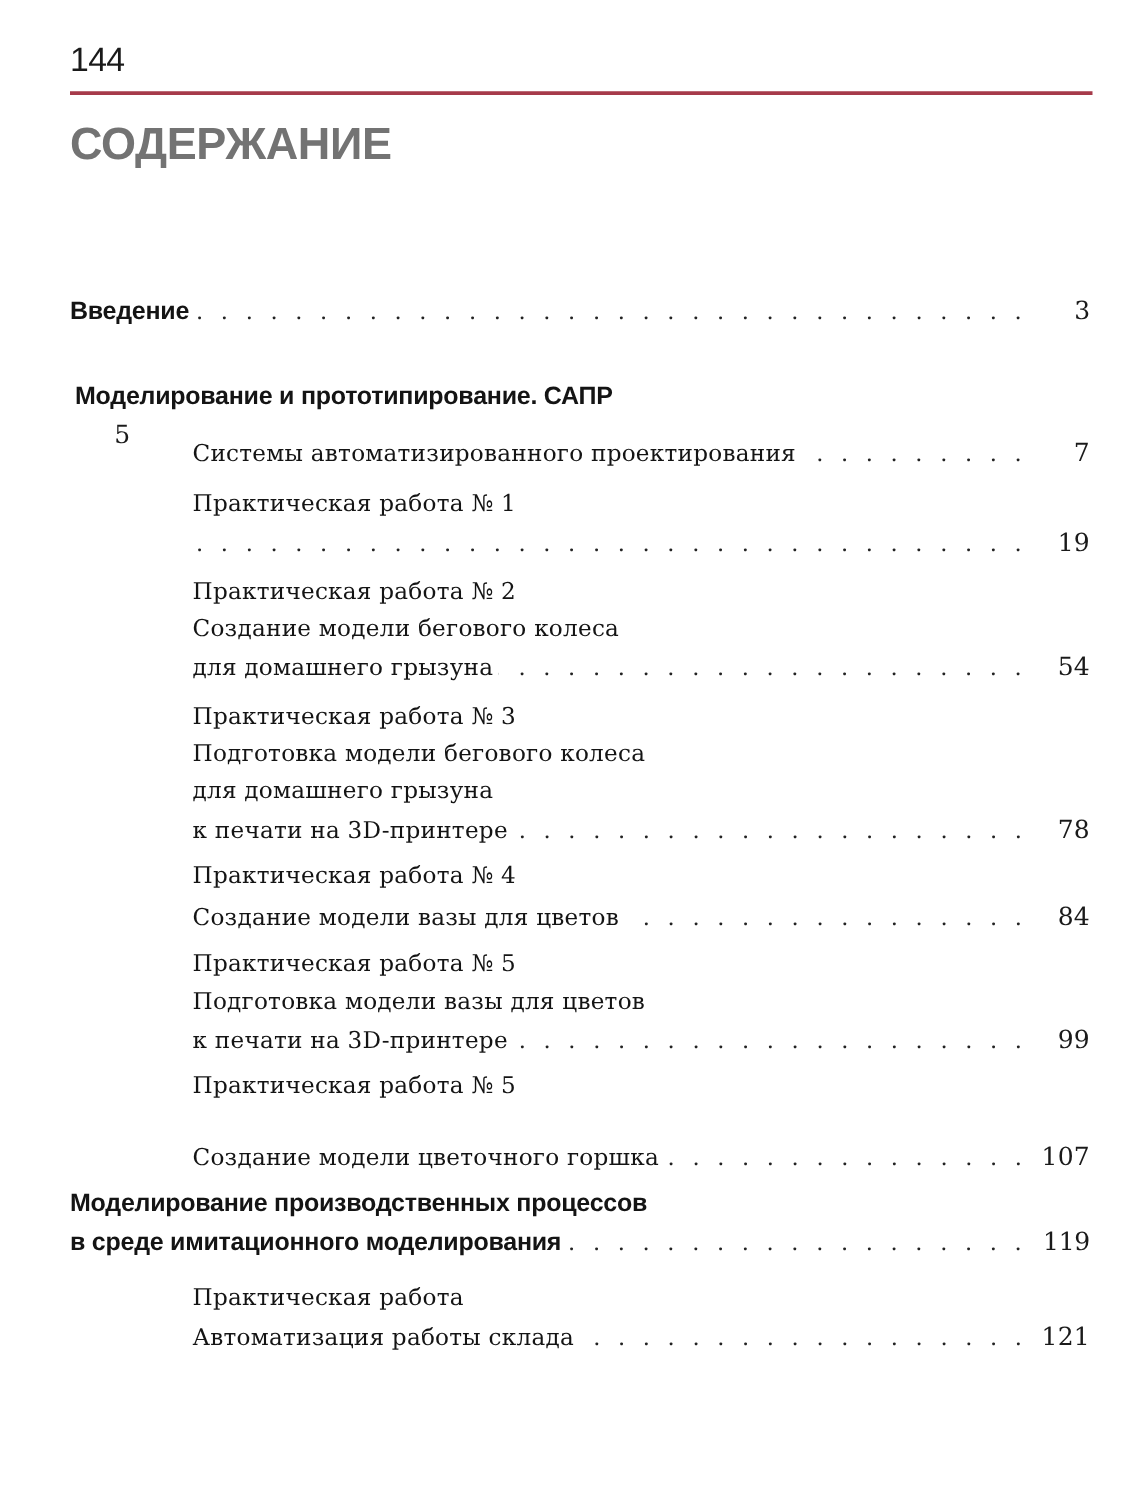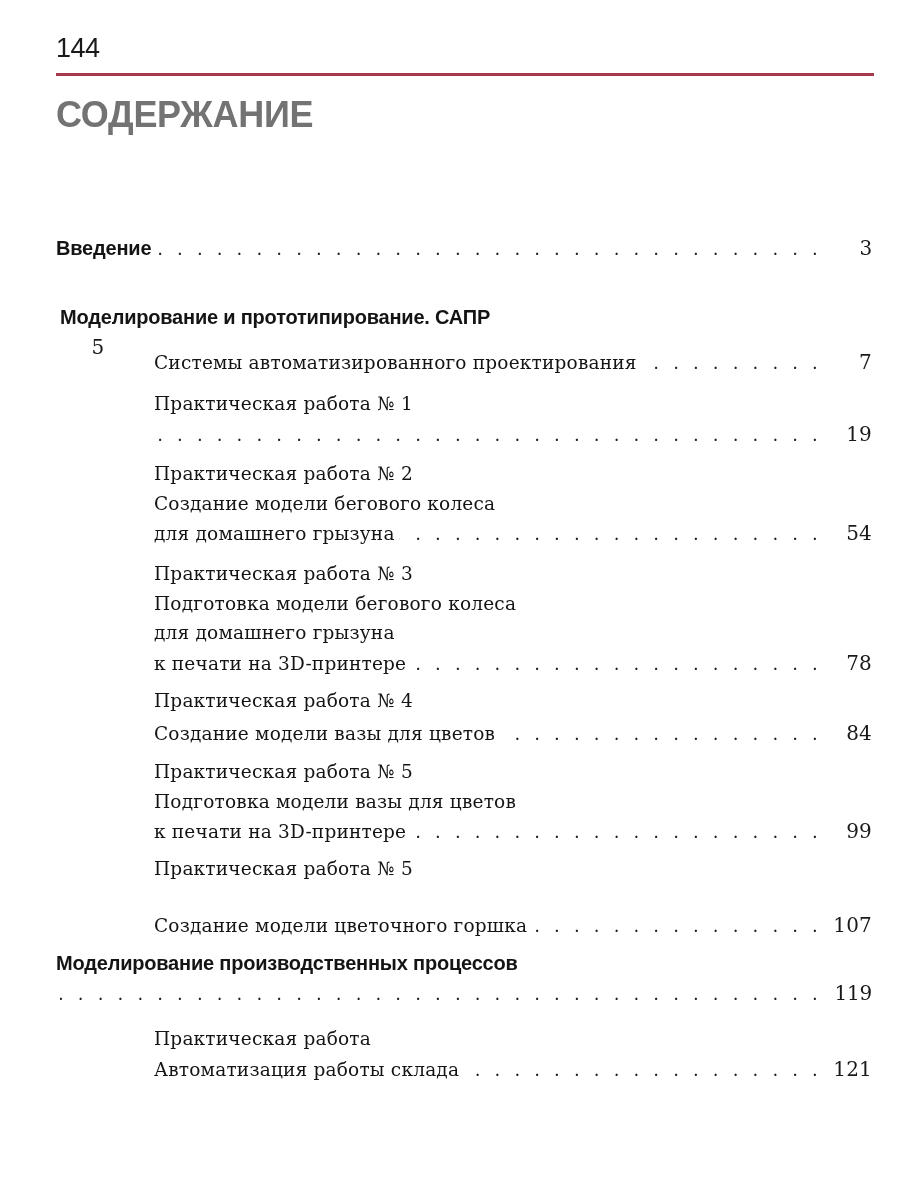--- a/index.html
+++ b/index.html
@@ -183,20 +183,21 @@
     <div class="line leader-line" style="top:910px;">
       <span class="txt">Создание модели цветочного горшка</span>
       <span class="dots">. . . . . . . . . . . . . . . . . . . . . . . . . . . . . . . . . . . . . . . . . . . . . . . . . . . . . . . . . . .</span>
       <span class="pg">107</span>
     </div>
   </div>
 
   <div class="section">
     <div class="line" style="top:948px;">Моделирование производственных процессов</div>
     <div class="line leader-line" style="top:978px;">
+      <span class="txt">в среде имитационного моделирования</span>
       <span class="dots">. . . . . . . . . . . . . . . . . . . . . . . . . . . . . . . . . . . . . . . . . . . . . . . . . . . . . . . . . . .</span>
       <span class="pg">119</span>
     </div>
   </div>
 
   <div class="sub">
     <div class="line" style="top:1024px;">Практическая работа</div>
     <div class="line leader-line" style="top:1054px;">
       <span class="txt">Автоматизация работы склада</span>
       <span class="dots">. . . . . . . . . . . . . . . . . . . . . . . . . . . . . . . . . . . . . . . . . . . . . . . . . . . . . . . . . . .</span>

